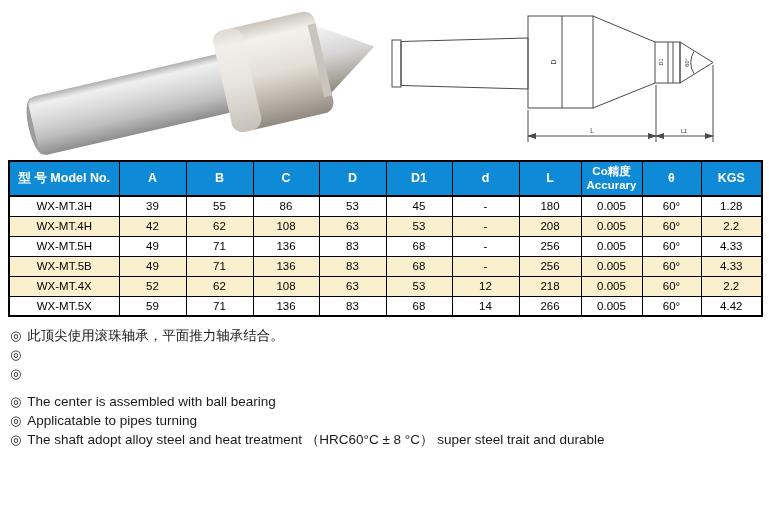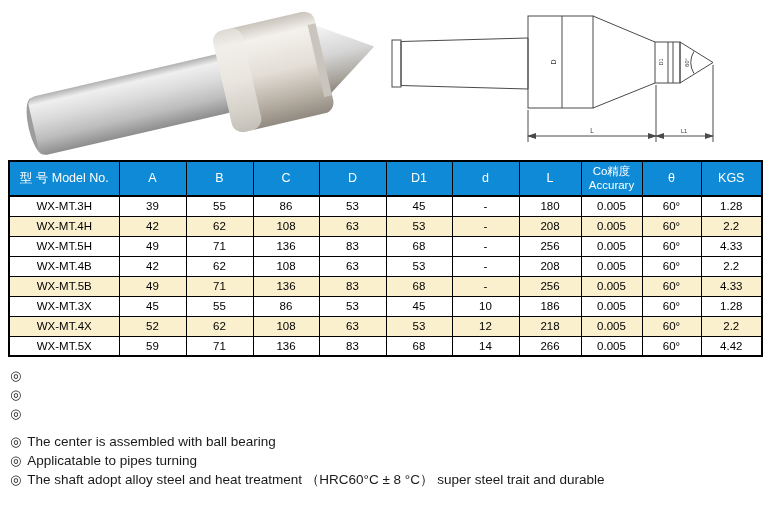--- a/index.html
+++ b/index.html
@@ -19,21 +19,21 @@
   .photo-svg{position:absolute;left:8px;top:4px;}
   .drawing-svg{position:absolute;left:385px;top:2px;}
   
   table.spec{
     margin-left:8px;margin-top:2px;
     width:753px;border-collapse:collapse;table-layout:fixed;
     border:2px solid var(--border-black);
   }
   table.spec th{
     background:var(--header-blue);
-    color:#fff;font-weight:normal;font-size:12.5px;
+    color:#fff;font-weight:bold;font-size:12.5px;
     height:35px;text-align:center;vertical-align:middle;
     border:1px solid var(--border-black);
     border-bottom:2px solid var(--border-black);
     padding:1px 0;line-height:1.2;
   }
   table.spec th .hl{display:block;line-height:1.15;}
   table.spec td{
     font-size:11.5px;height:20px;text-align:center;vertical-align:middle;
     border:1px solid var(--border-black);
     padding:0 2px;background:#ffffff;
@@ -209,58 +209,32 @@
         <td>71</td>
         <td>136</td>
         <td>83</td>
         <td>68</td>
         <td>-</td>
         <td>256</td>
         <td>0.005</td>
         <td>60°</td>
         <td>4.33</td>
       </tr>
-      <tr>
-        <td>WX-MT.4B</td>
-        <td>42</td>
-        <td>62</td>
-        <td>108</td>
-        <td>63</td>
-        <td>53</td>
-        <td>-</td>
-        <td>208</td>
-        <td>0.005</td>
-        <td>60°</td>
-        <td>2.2</td>
-      </tr>
       <tr class="alt">
         <td>WX-MT.5B</td>
         <td>49</td>
         <td>71</td>
         <td>136</td>
         <td>83</td>
         <td>68</td>
         <td>-</td>
         <td>256</td>
         <td>0.005</td>
         <td>60°</td>
         <td>4.33</td>
-      </tr>
-      <tr>
-        <td>WX-MT.3X</td>
-        <td>45</td>
-        <td>55</td>
-        <td>86</td>
-        <td>53</td>
-        <td>45</td>
-        <td>10</td>
-        <td>186</td>
-        <td>0.005</td>
-        <td>60°</td>
-        <td>1.28</td>
       </tr>
       <tr class="alt">
         <td>WX-MT.4X</td>
         <td>52</td>
         <td>62</td>
         <td>108</td>
         <td>63</td>
         <td>53</td>
         <td>12</td>
         <td>218</td>
@@ -280,20 +254,21 @@
         <td>0.005</td>
         <td>60°</td>
         <td>4.42</td>
       </tr>
     </tbody>
 </table>
 
 <div class="notes notes-cn">
     <div class="note-line">
       <span class="bullet">◎</span>
+      <span>此顶尖使用滚珠轴承，平面推力轴承结合。</span>
     </div>
     <div class="note-line">
       <span class="bullet">◎</span>
     </div>
     <div class="note-line">
       <span class="bullet">◎</span>
     </div>
   </div>
 <div class="notes notes-en">
     <div class="note-line">

